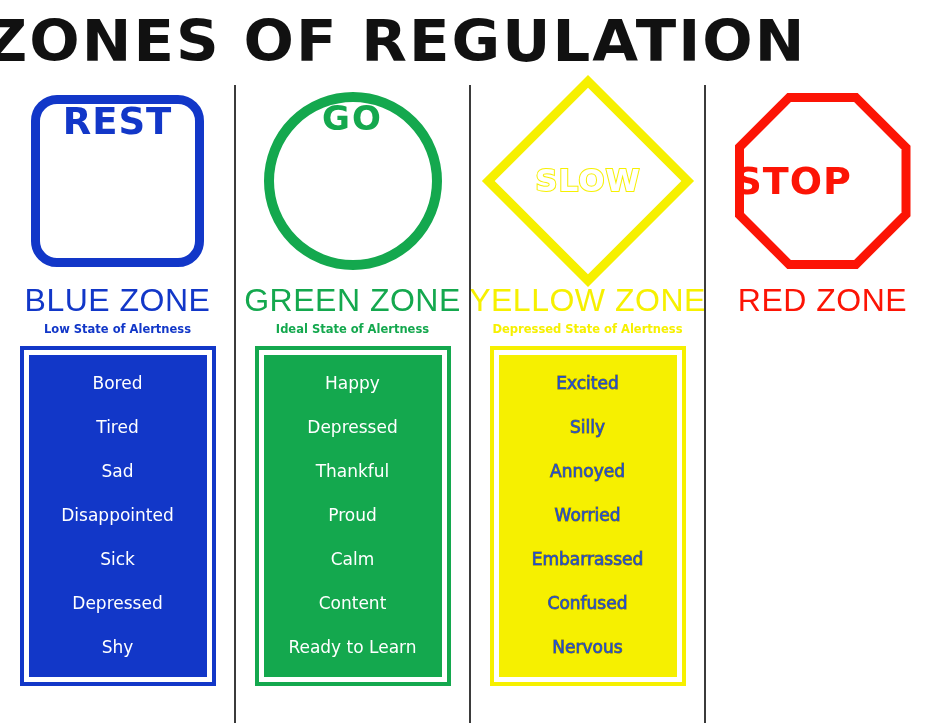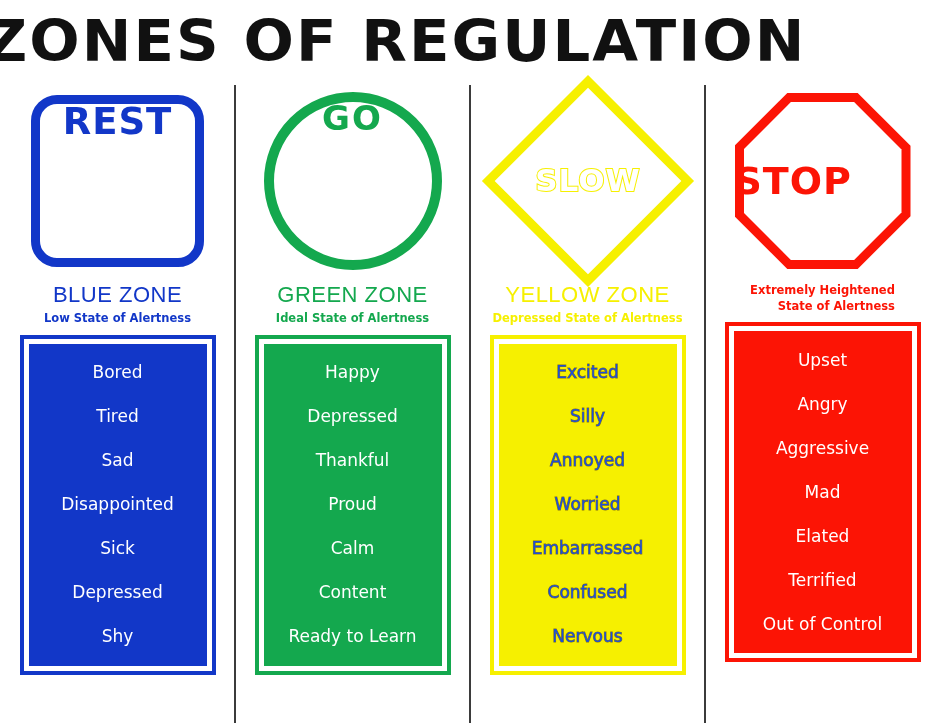--- a/index.html
+++ b/index.html
@@ -127,34 +127,34 @@
   .marquee.go{font-size:34px;letter-spacing:2px;}
   .marquee.slow{font-size:31px;letter-spacing:1px;
     color:#fff;
     -webkit-text-stroke:2px var(--accent);
     paint-order:stroke fill;}
   .marquee.stop{font-size:38px;letter-spacing:1px;}
 
   
   .zone-name{
     font-family:"Liberation Sans",sans-serif;
-    font-size:22px;
+    font-size:32px;
     font-weight:normal;
     color:var(--accent);
     letter-spacing:0.5px;
     margin-top:2px;
     text-align:center;
     white-space:nowrap;
   }
   .zone-sub{
     font-family:"DejaVu Sans",sans-serif;
     font-size:11.5px;
     font-weight:bold;
     color:var(--accent);
-    text-align:right;
+    text-align:left;
     line-height:1.35;
     margin-top:3px;
     max-width:210px;
   }
 
   
   .feelings-box{
     margin-top:8px;
     width:196px;
     flex:1 1 auto;
@@ -271,30 +271,16 @@
   </div>
 
   <div class="zone-col zone-red">
     <div class="sign-wrap">
       <div class="sign-stop">
         <div class="inner-text">
           <div class="marquee stop">STOP</div>
         </div>
       </div>
     </div>
-    <div class="zone-sub">
-      <div>Extremely Heightened</div>
-      <div>State of Alertness</div>
-    </div>
-    <div class="feelings-box">
-      <div class="feelings-inner">
-        <div class="feeling">Upset</div>
-        <div class="feeling">Angry</div>
-        <div class="feeling">Aggressive</div>
-        <div class="feeling">Mad</div>
-        <div class="feeling">Elated</div>
-        <div class="feeling">Terrified</div>
-        <div class="feeling">Out of Control</div>
-      </div>
-    </div>
+    <div class="zone-name">RED ZONE</div>
   </div>
 
 </div>
 
 </body></html>

